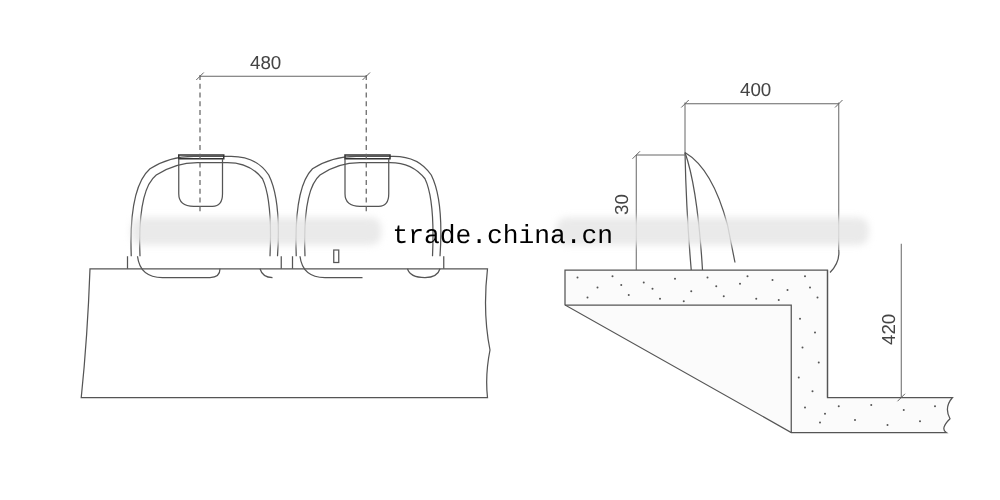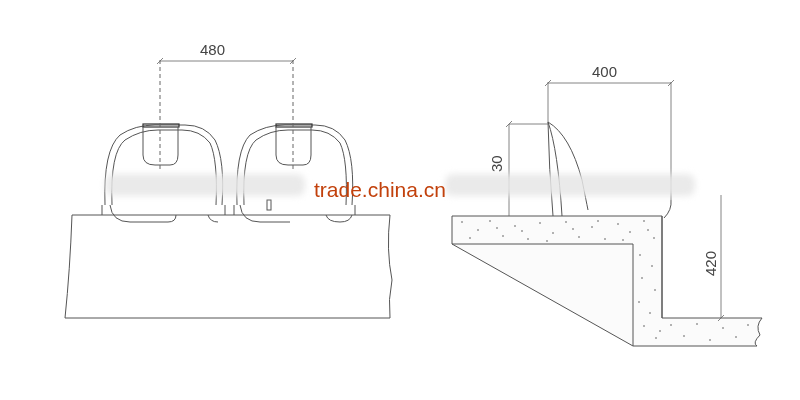--- a/index.html
+++ b/index.html
@@ -7,21 +7,21 @@
     svg { position: absolute; left: 0; top: 0; }
     .ln { stroke: #555; stroke-width: 1; fill: none; }
     .ln2 { stroke: #333; stroke-width: 1.2; fill: none; }
     .dash { stroke: #666; stroke-width: 1; stroke-dasharray: 4 3; fill: none; }
     .dim { stroke: #666; stroke-width: 0.8; fill: none; }
     .dimtxt { font-family: "Liberation Sans", sans-serif; font-size: 15px; fill: #444; }
     .conc { fill: #fbfbfb; stroke: #555; stroke-width: 1; }
     .dot { fill: #555; }
     .wm-blur { position: absolute; left: 95px; top: 168px; width: 600px; height: 36px; }
     .wm-band { position: absolute; top: 6px; height: 22px; background: rgba(230,230,230,0.85); filter: blur(3px); border-radius: 8px; }
-    .wm-text { position: absolute; left: 314px; top: 178px; font-size: 21px; color: #c2410c; letter-spacing: 0px; font-family: Liberation Sans, sans-serif; }
+    .wm-text { position: absolute; left: 314px; top: 178px; font-size: 21px; color: #000000; letter-spacing: 0px; font-family: Liberation Mono, monospace; }
   </style>
 </head>
 <body>
 
 <svg width="800" height="400" viewBox="0 0 800 400">
 
   <g>
 
     <path class="ln" d="M72 215 L390 215 Q386 250 392 280 Q388 300 390 318 L65 318 Q70 270 72 215 Z"></path>
 

